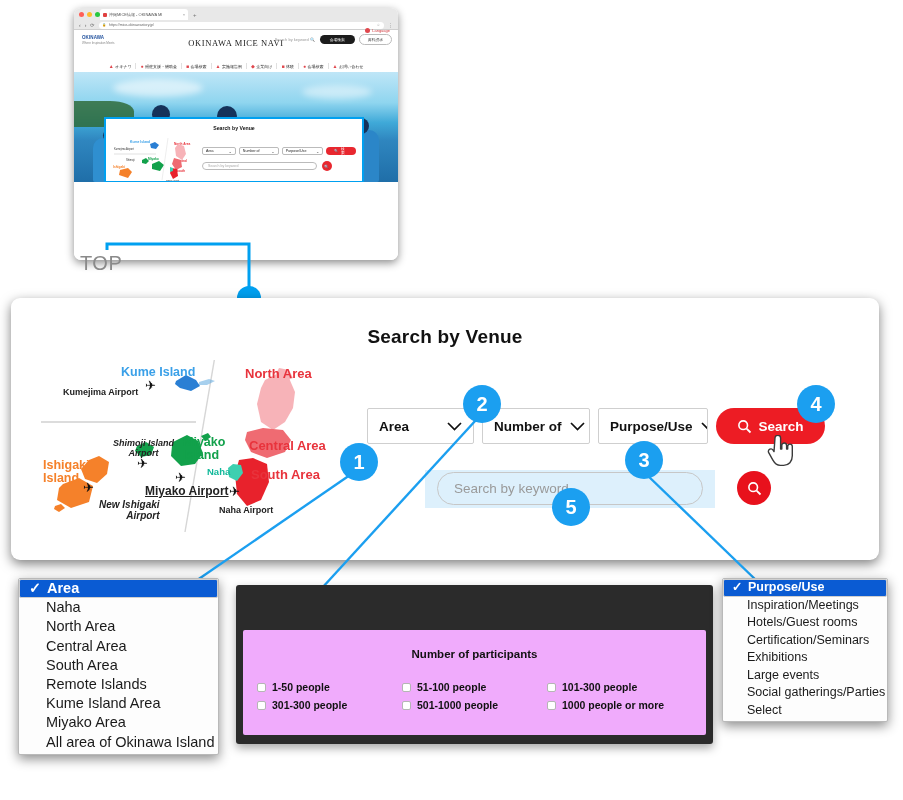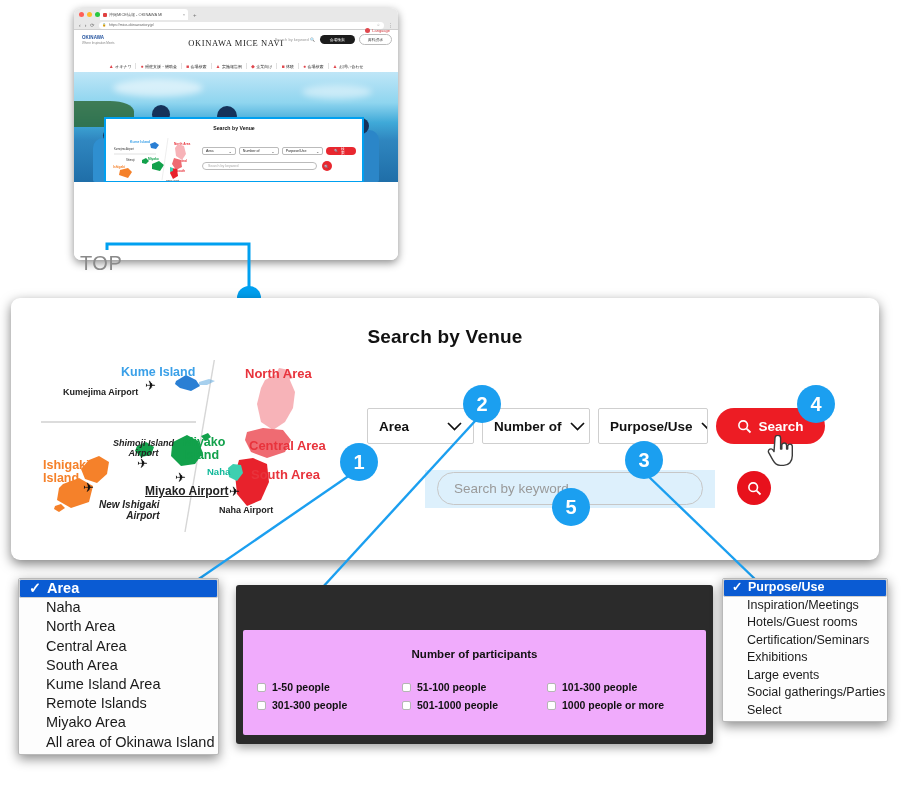--- a/index.html
+++ b/index.html
@@ -518,22 +518,22 @@
   <div class="badge b3">3</div>
   <div class="badge b4">4</div>
   <div class="badge b5">5</div>
 
   <div class="dd-area">
     <div class="dd-opt sel">Area</div>
     <div class="dd-opt">Naha</div>
     <div class="dd-opt">North Area</div>
     <div class="dd-opt">Central Area</div>
     <div class="dd-opt">South Area</div>
+    <div class="dd-opt">Remote Islands</div>
     <div class="dd-opt">Kume Island Area</div>
-    <div class="dd-opt">Remote Islands</div>
     <div class="dd-opt">Miyako Area</div>
     <div class="dd-opt">All area of Okinawa Island</div>
   </div>
 
   <div class="np-outer">
     <div class="np-inner">
       <div class="np-title">Number of participants</div>
       <div class="np-grid">
         <label class="np-item">
             <span class="np-box"></span>

